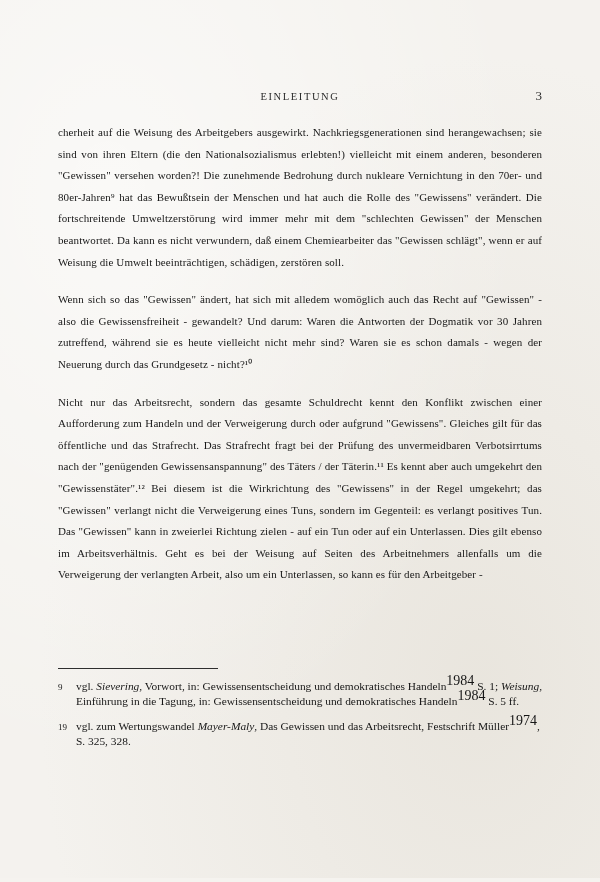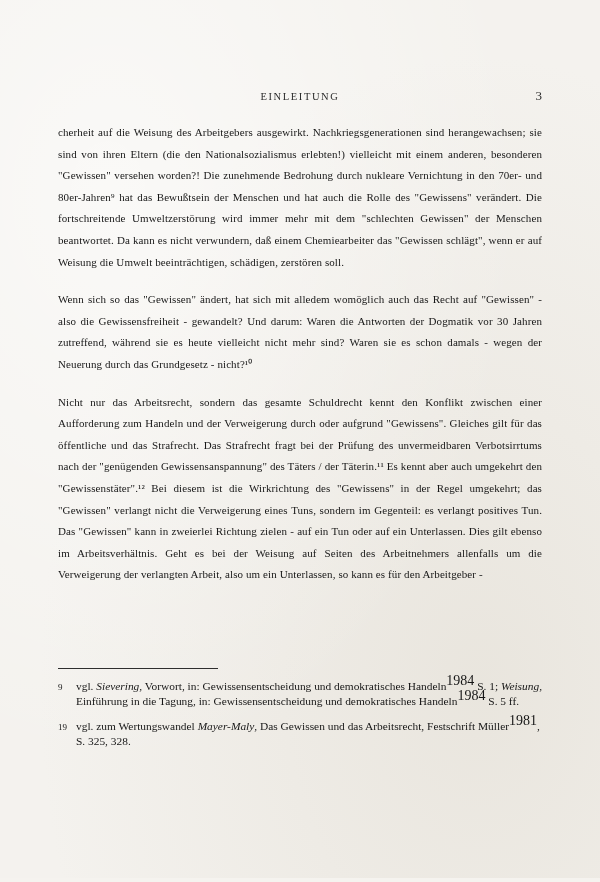--- a/index.html
+++ b/index.html
@@ -120,17 +120,17 @@
   </div>
 
   <div class="notes">
     <div class="notes-rule"></div>
     <div class="note">
       <div class="note-num">9</div>
       <div class="note-text">vgl. <i>Sievering</i>, Vorwort, in: Gewissensentscheidung und demokratisches Handeln<span class="nsup">1984</span> S. 1; <i>Weisung</i>, Einführung in die Tagung, in: Gewissensentscheidung und demokratisches Handeln<span class="nsup">1984</span> S. 5 ff.</div>
     </div>
     <div class="note">
       <div class="note-num">19</div>
-      <div class="note-text">vgl. zum Wertungswandel <i>Mayer-Maly</i>, Das Gewissen und das Arbeitsrecht, Festschrift Müller<span class="nsup">1981</span>, S. 325, 328.</div>
+      <div class="note-text">vgl. zum Wertungswandel <i>Mayer-Maly</i>, Das Gewissen und das Arbeitsrecht, Festschrift Müller<span class="nsup">1974</span>, S. 325, 328.</div>
     </div>
   </div>
 
 </div>
 
 </body></html>

